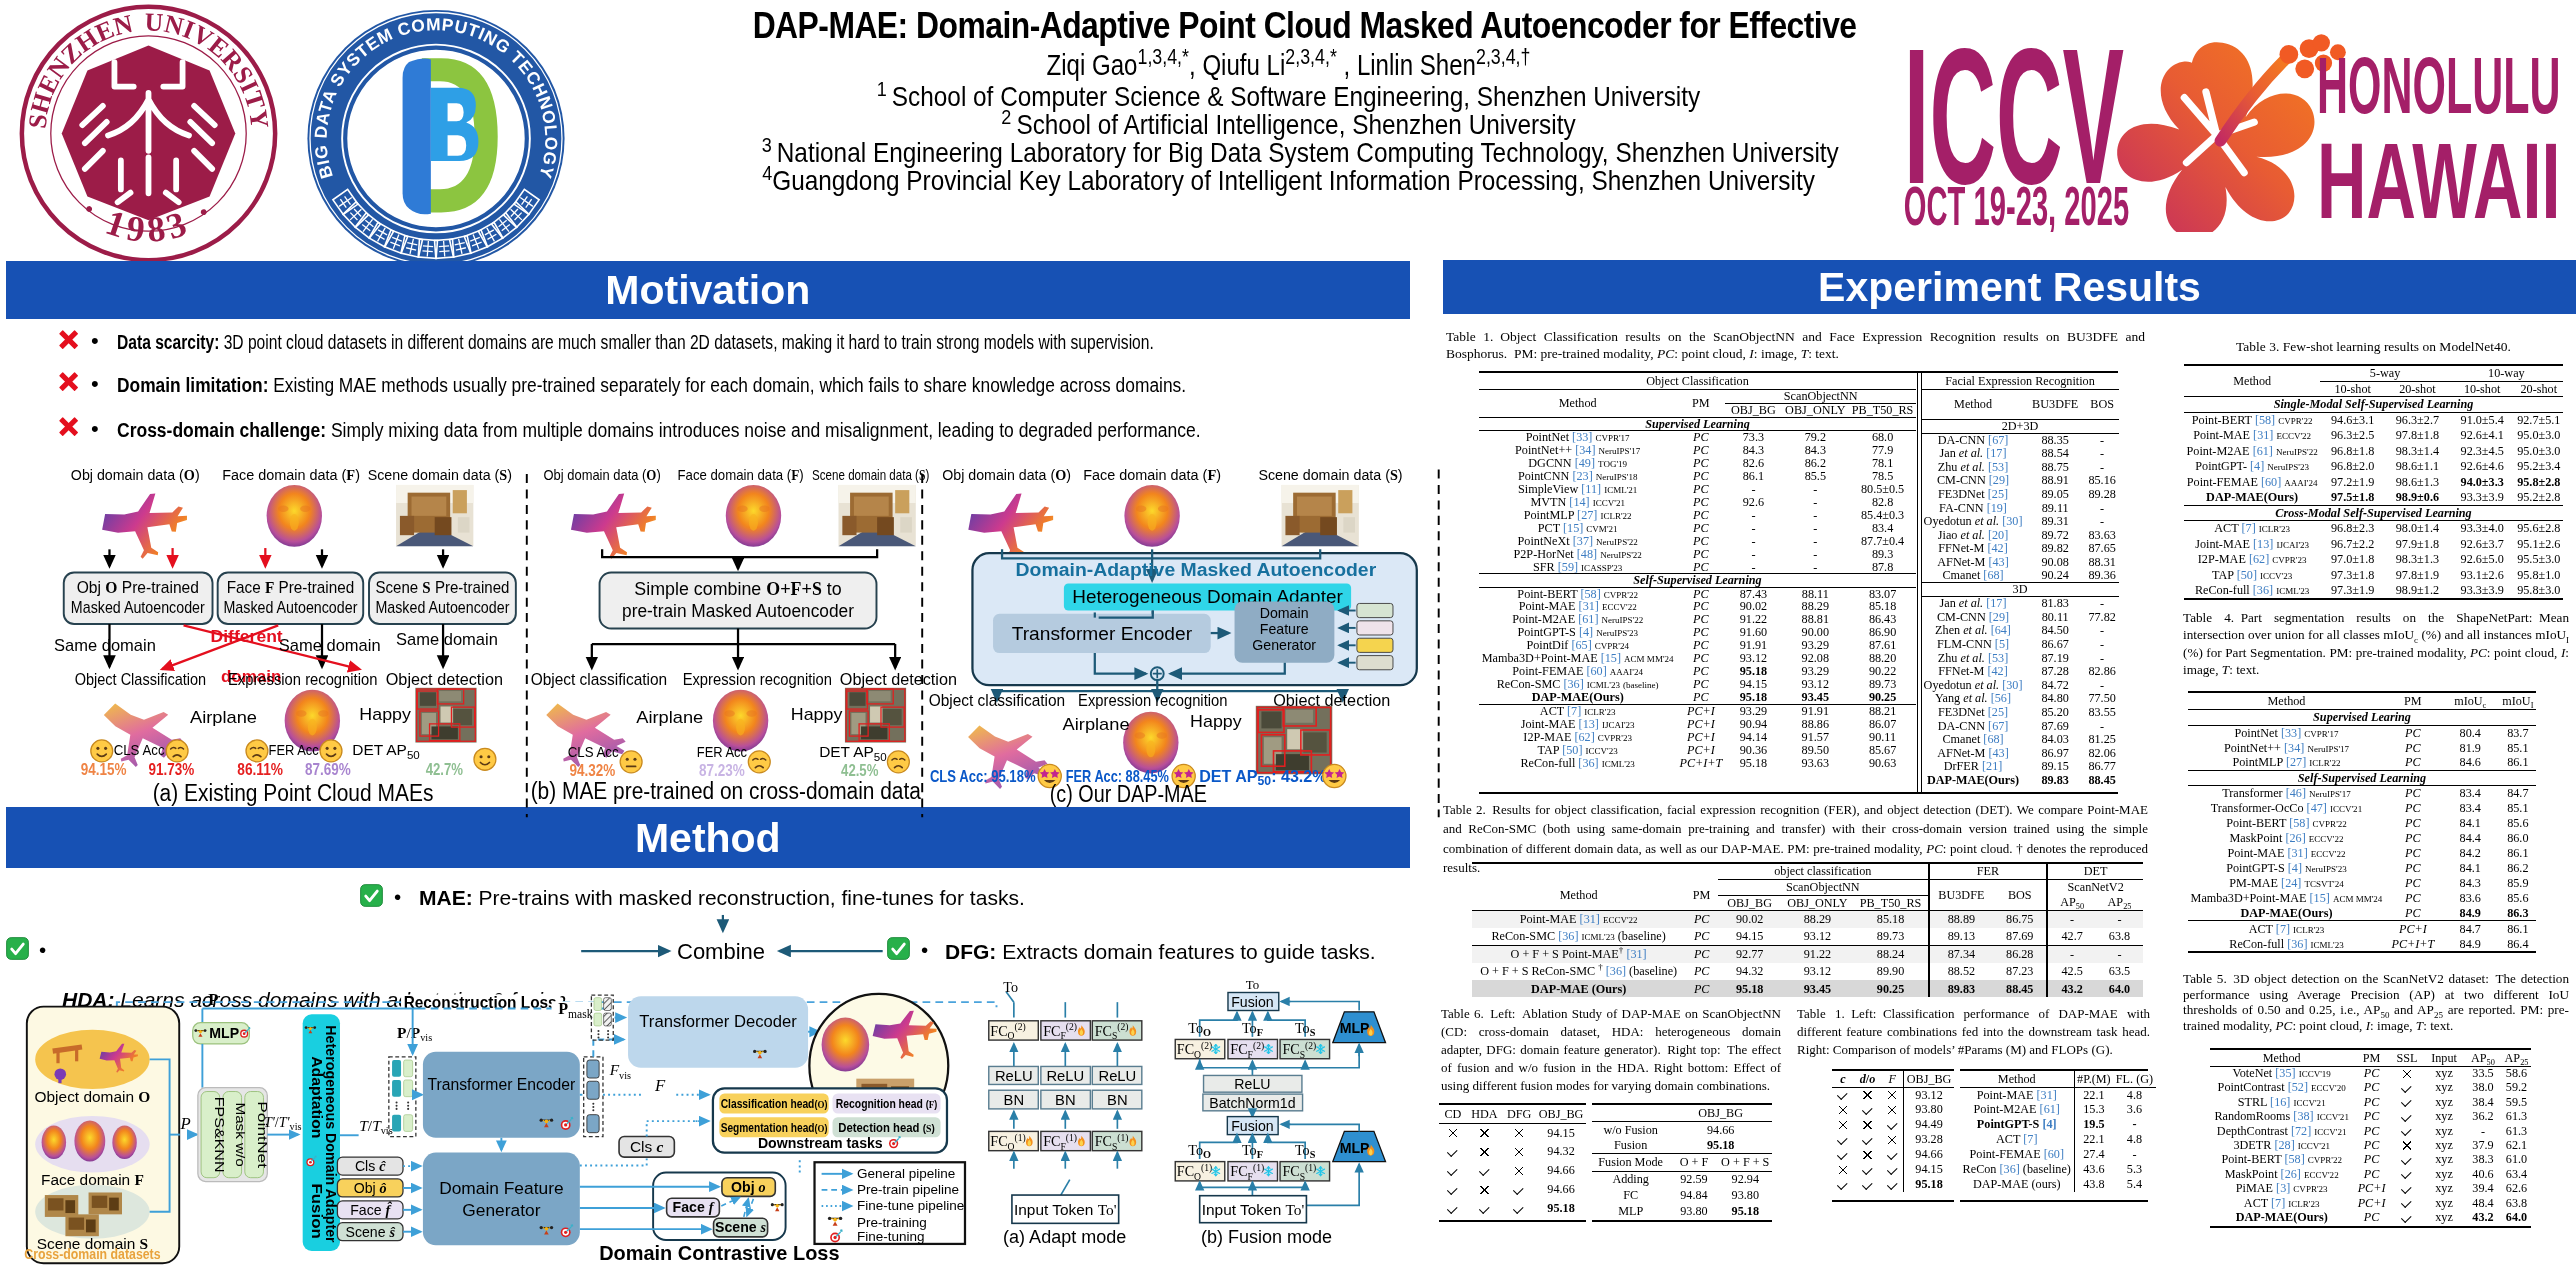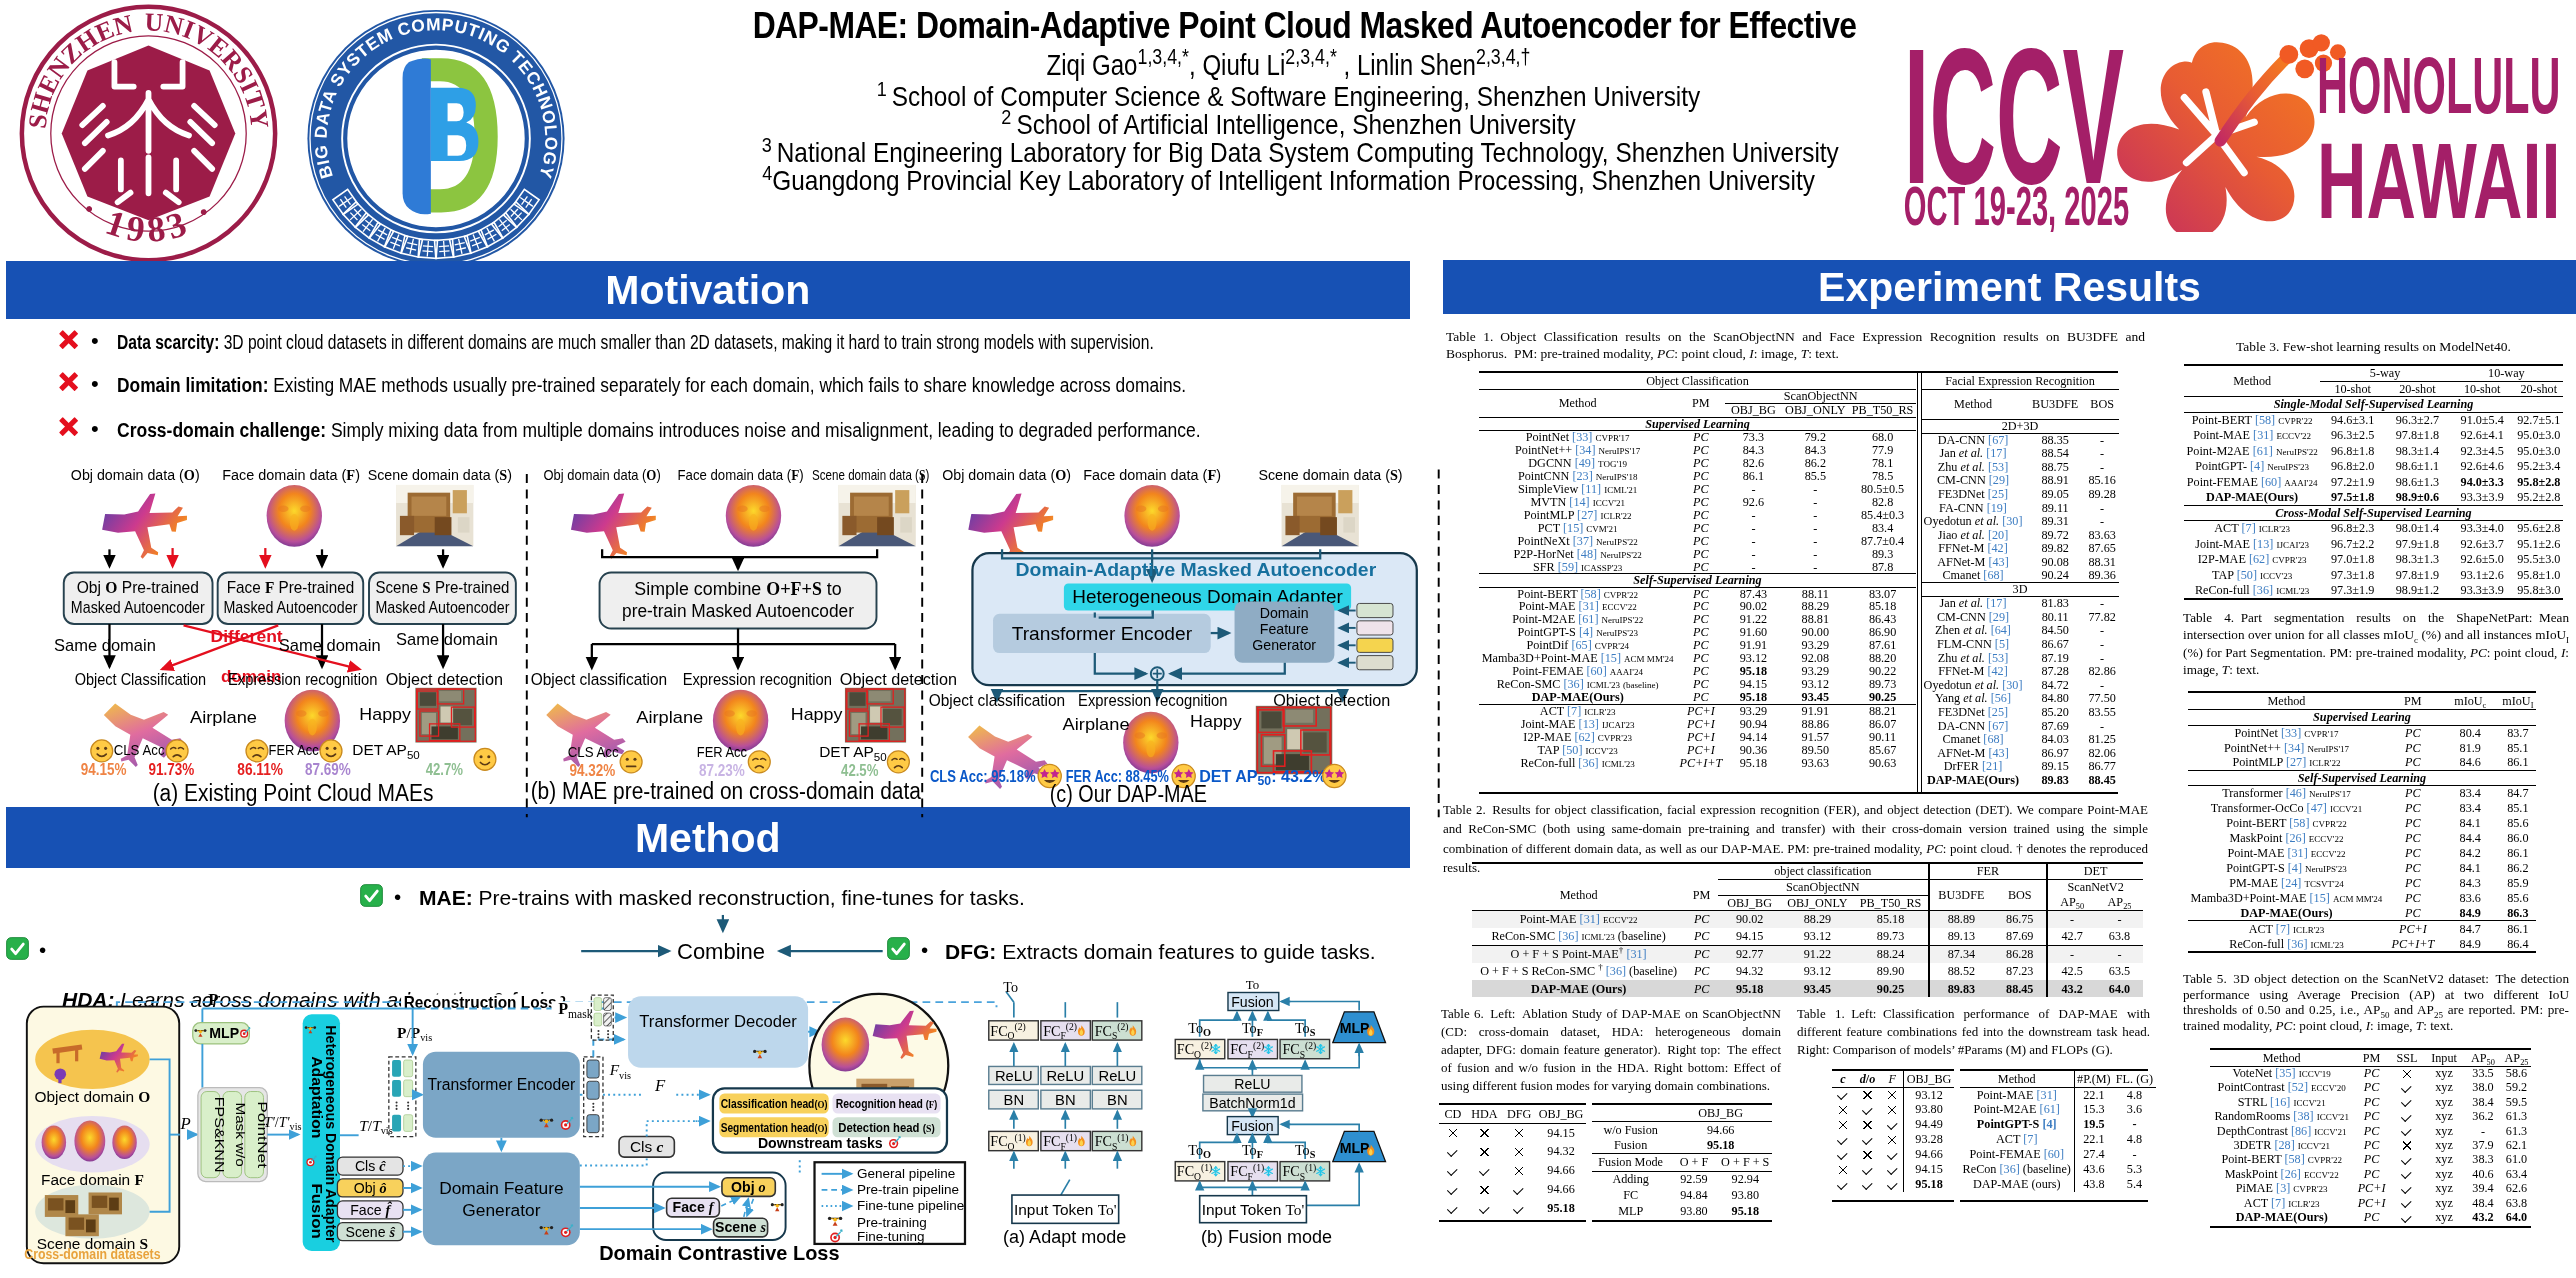--- a/index.html
+++ b/index.html
@@ -1695,21 +1695,21 @@
           </tr>
           <tr style="height:14.4px;">
             <td>RandomRooms <span class="blue">[38]</span> <span class="v">ICCV'21</span></td>
             <td><i>PC</i></td>
             <td><span class="ck"></span></td>
             <td>xyz</td>
             <td>36.2</td>
             <td>61.3</td>
           </tr>
           <tr style="height:14.4px;">
-            <td>DepthContrast <span class="blue">[86]</span> <span class="v">ICCV'21</span></td>
+            <td>DepthContrast <span class="blue">[72]</span> <span class="v">ICCV'21</span></td>
             <td><i>PC</i></td>
             <td><span class="ck"></span></td>
             <td>xyz</td>
             <td>-</td>
             <td>61.3</td>
           </tr>
           <tr style="height:14.4px;margin-top:10px;">
             <td>3DETR <span class="blue">[28]</span> <span class="v">ICCV'21</span></td>
             <td><i>PC</i></td>
             <td><span class="xx"></span></td>

